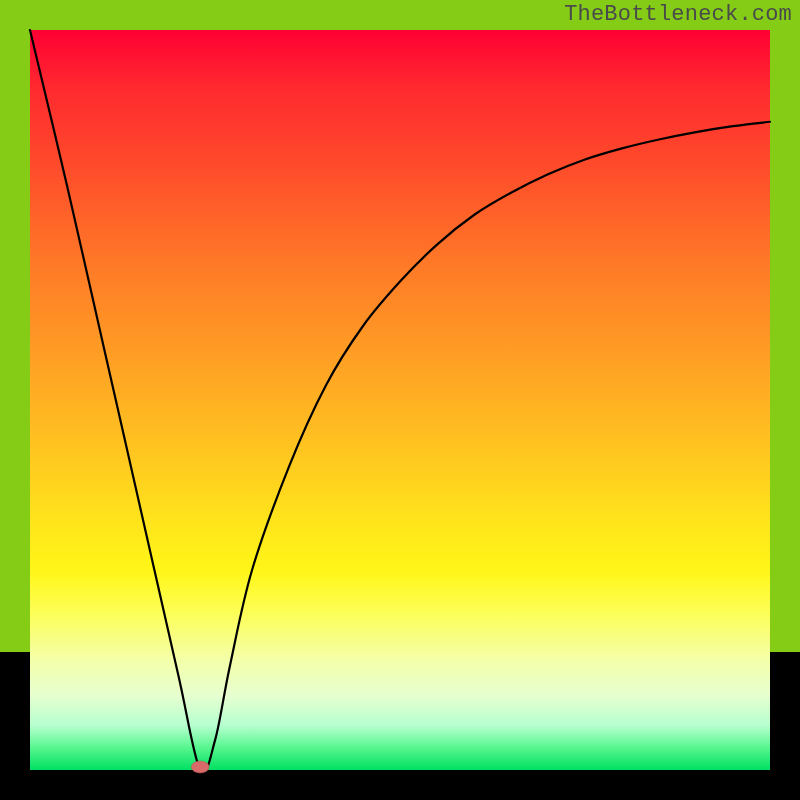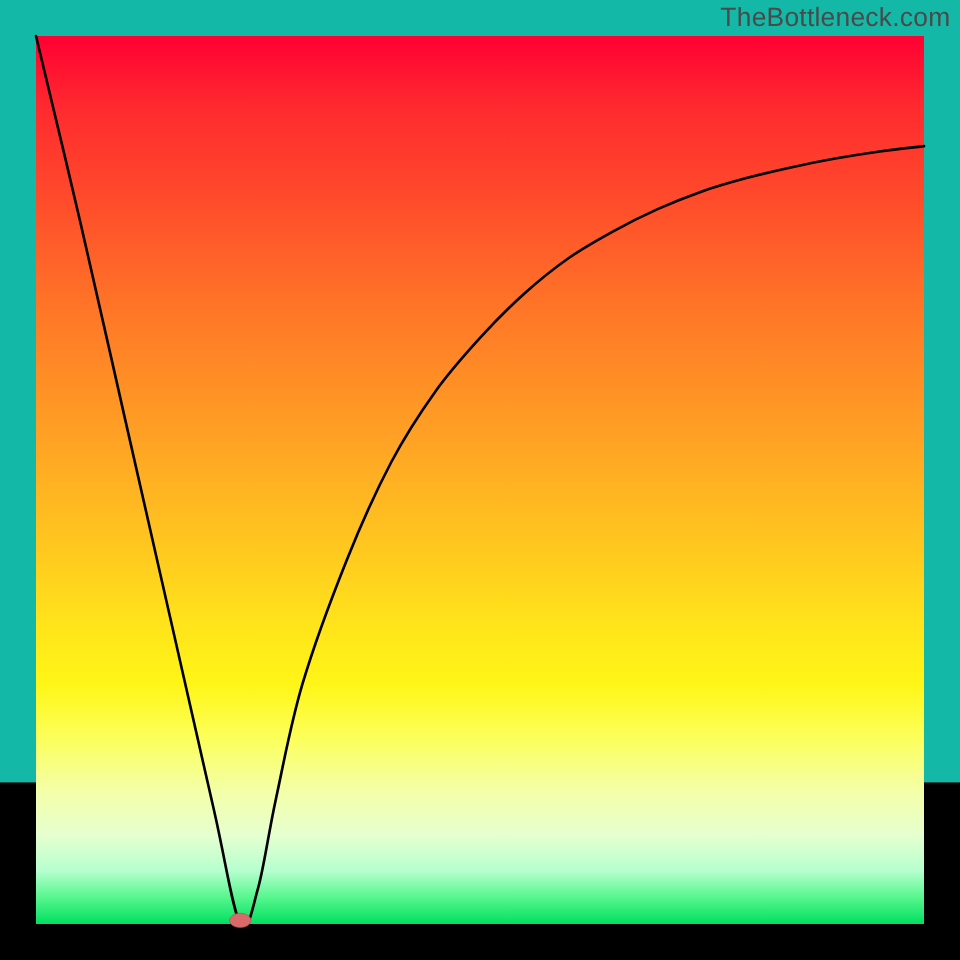--- a/index.html
+++ b/index.html
@@ -8,21 +8,22 @@
     width: 800px;
     height: 800px;
     background: #000;
     overflow: hidden;
     font-family: Arial, Helvetica, sans-serif;
   }
   .outer {
     position: relative;
     width: 800px;
     height: 652px;
-    background: #14b8a6;
+    background: #84cc16;
+    font-family: Liberation Mono, monospace;
   }
   .watermark {
     position: absolute;
     top: 2px;
     right: 8px;
     color: #4a4a4a;
     font-size: 22px;
     font-weight: 500;
     letter-spacing: 0.2px;
     z-index: 5;

